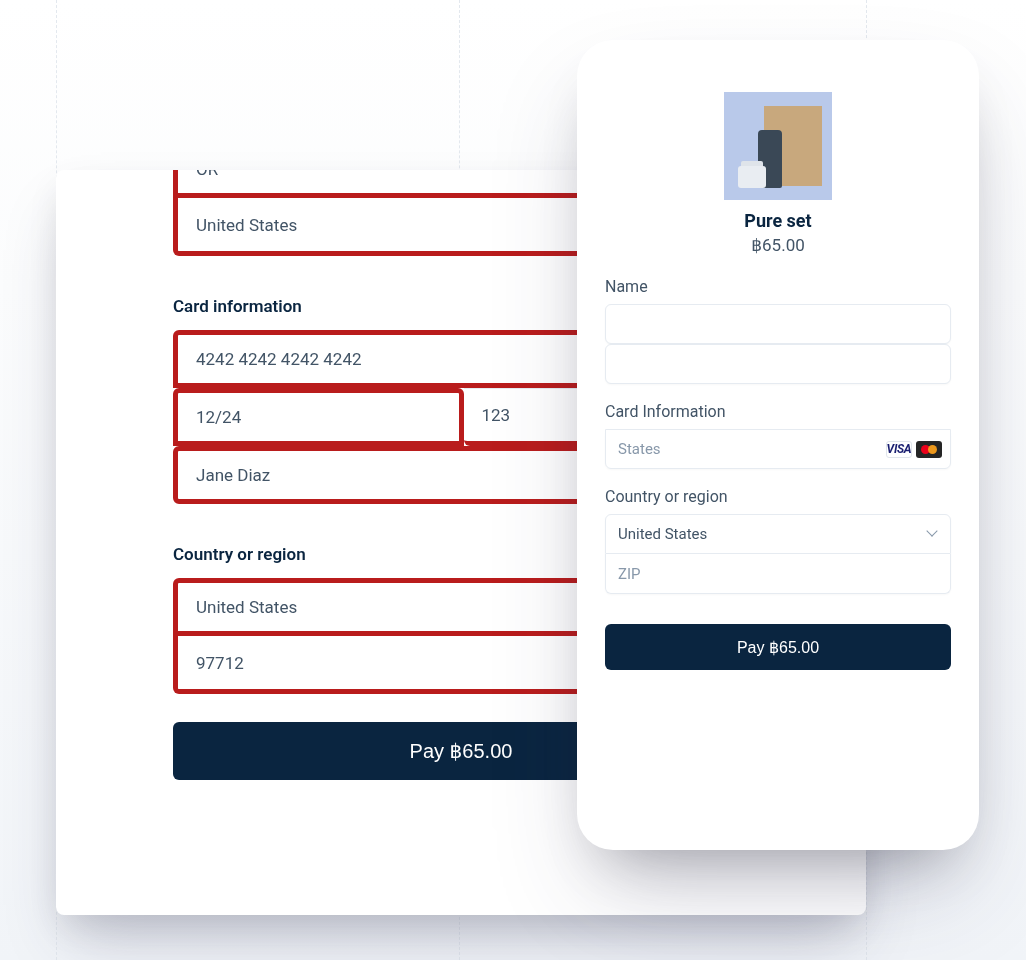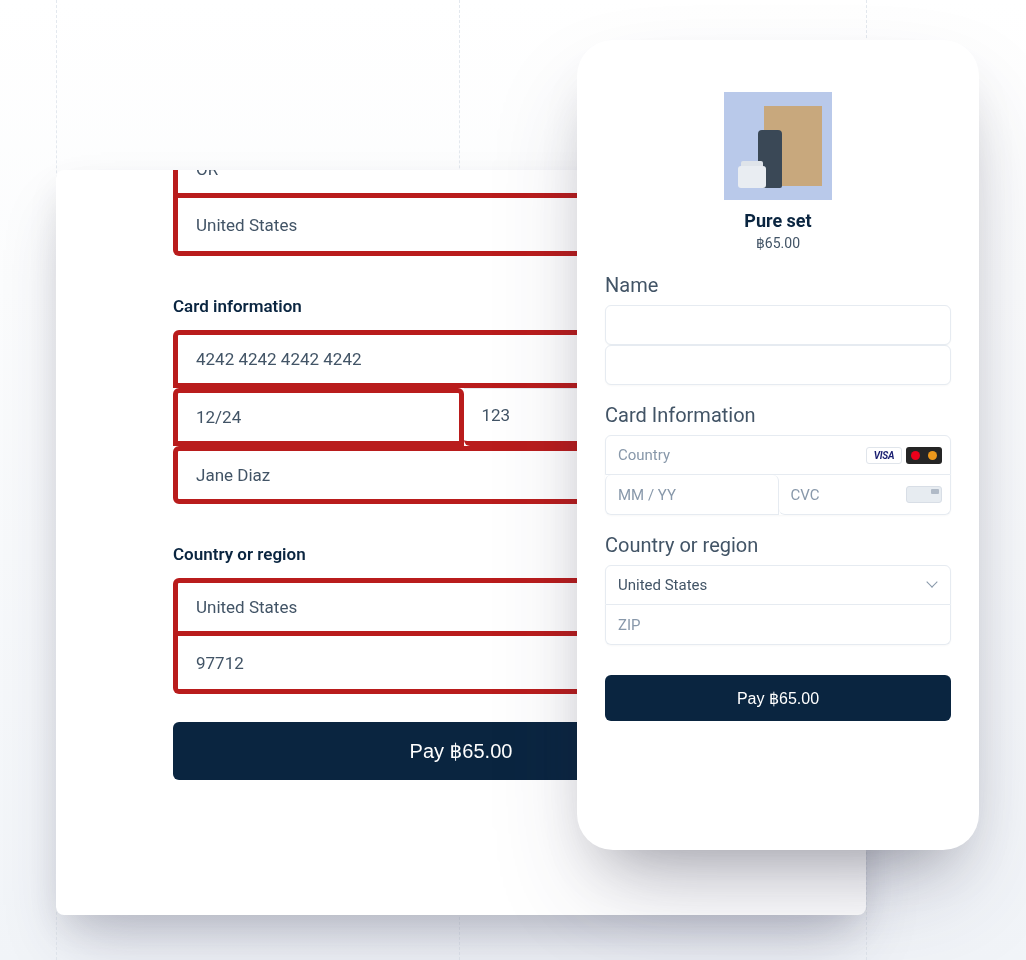--- a/index.html
+++ b/index.html
@@ -139,27 +139,27 @@
     border-radius: 2px 2px 0 0;
   }
   .product-title {
     text-align: center;
     font-size: 18px;
     font-weight: 700;
     color: #0a2540;
   }
   .product-price {
     text-align: center;
-    font-size: 14px;
+    font-size: 17px;
     color: #425466;
     margin-top: 4px;
     margin-bottom: 22px;
   }
   .m-label {
-    font-size: 20px;
+    font-size: 16px;
     color: #425466;
     margin-bottom: 8px;
     margin-top: 18px;
   }
   .m-label:first-of-type { margin-top: 0; }
   .m-input {
     width: 100%;
     height: 40px;
     border: 1px solid #e6ebf1;
     border-radius: 6px;
@@ -211,24 +211,24 @@
     top: -2px;
   }
   .brands {
     position: absolute;
     right: 8px;
     display: flex;
     gap: 4px;
     align-items: center;
   }
   .brand {
-    width: 36px;
+    width: 26px;
     height: 17px;
     border-radius: 3px;
-    font-size: 10px;
+    font-size: 12px;
     font-weight: 700;
     display: flex;
     align-items: center;
     justify-content: center;
     position: relative;
   }
   .brand.visa {
     border: 1px solid #e0e5eb;
     background: #fff;
     color: #1a1f71;
@@ -325,35 +325,24 @@
     <div class="product-price">฿65.00</div>
 
     <div class="m-label">Name</div>
     <input class="m-input" style="">
 
     <input class="m-input" style="">
 
     <div class="m-label">Card Information</div>
     <div class="m-group">
       <div class="m-field">
-        <span>Country</span>
+        <span>States</span>
         <div class="brands">
           <div class="brand visa">VISA</div>
           <div class="brand mc"></div>
-        </div>
-      </div>
-      <div class="m-row">
-        <div class="m-field">
-          <span>MM / YY</span>
-        </div>
-        <div class="m-field">
-          <span>CVC</span>
-          <div class="brands">
-            <div class="brand generic"></div>
-          </div>
         </div>
       </div>
     </div>
 
     <div class="m-label">Country or region</div>
     <div class="m-group">
       <div class="m-field">
         <span class="m-select-text">United States</span>
         <span class="chev"></span>
       </div>

